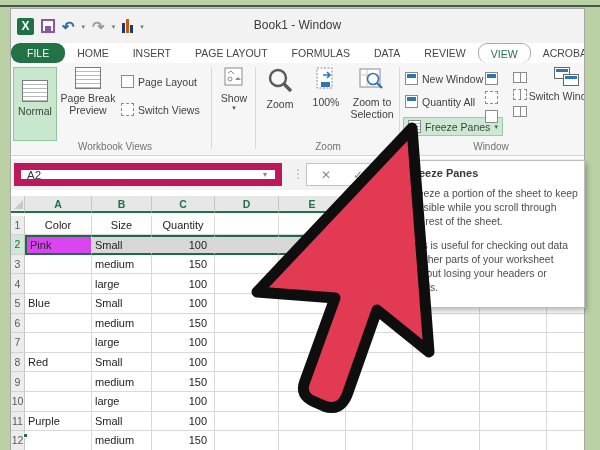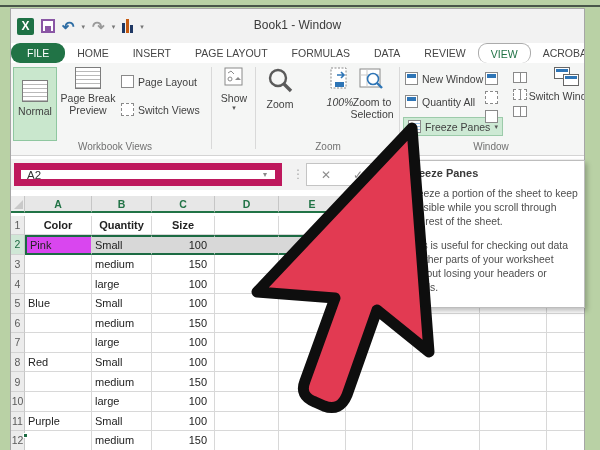--- a/index.html
+++ b/index.html
@@ -71,21 +71,21 @@
   .ch { background:#e7e7e7; border-right:1px solid #c6c6c6; border-bottom:2px solid #217346;
     color:#217346; font-weight:bold; font-size:10.5px; display:flex; align-items:center; justify-content:center; height:17px; }
   .ch.corner { background:#ececec; position:relative; }
   .ch.corner::after { content:""; position:absolute; right:1px; bottom:2px;
     border-left:9px solid transparent; border-bottom:9px solid #c9c9c9; }
   .rh { background:#ececec; border-right:1px solid #c6c6c6; border-bottom:1px solid #d2d2d2;
     color:#5a5a5a; font-size:10.5px; display:flex; align-items:center; justify-content:center; }
   .rh.sel { background:#cfe7d6; color:#1c6b43; }
   .cell { border-right:1px solid #d8d8d8; border-bottom:1px solid #d8d8d8; font-size:11px; color:#222;
     display:flex; align-items:center; padding:0 3px; overflow:hidden; white-space:nowrap; background:#fff; }
-  .cell.hdr { font-weight:bold; justify-content:center; }
+  .cell.hdr { font-weight:normal; justify-content:center; }
   .cell.num { justify-content:flex-end; padding-right:7px; }
   .cell.selgray { background:#d8d8d8; }
   .cell.rowtop { border-top:2px solid #1c6b43; }
   .cell.rowbot { border-bottom:2px solid #1c6b43; }
   .cell.active { background:#d946ef; border-left:2px solid #1c6b43; position:relative; }
   .fillhandle { position:absolute; left:12px; top:237px; width:5px; height:5px; background:#1c6b43; border:1px solid #fff; }
 
   
   .tooltip { position:absolute; left:397px; top:160px; width:188px; height:148px; background:#fff;
     border:1px solid #bdbdbd; box-shadow:2px 3px 5px rgba(0,0,0,.25); padding:6px 4px 4px 10px; z-index:5; }
@@ -168,21 +168,21 @@
     </div>
     <div class="gsep" style="left:244px;"></div>
 
     <div class="bigbtn" style="left:248px; width:42px;">
       <svg width="28" height="28" viewBox="0 0 28 28">
         <circle cx="12" cy="11" r="8" fill="none" stroke="#5a5a5a" stroke-width="2.4"></circle>
         <line x1="18" y1="17" x2="25" y2="24" stroke="#5a5a5a" stroke-width="3.4"></line>
       </svg>
       <span class="lbl">Zoom</span>
     </div>
-    <div class="bigbtn" style="left:308px; width:42px;font-style:italic;">
+    <div class="bigbtn" style="left:294px; width:42px;">
       <svg width="22" height="26" viewBox="0 0 22 26">
         <rect x="2" y="1" width="15" height="20" fill="#fff" stroke="#8a8a8a" stroke-dasharray="2 1.5"></rect>
         <path d="M8 8 h7 m-3 -3 l3 3 l-3 3" fill="none" stroke="#2e75b6" stroke-width="1.6"></path>
         <rect x="6" y="15" width="9" height="5" fill="#2e75b6"></rect>
       </svg>
       <span class="lbl">100%</span>
     </div>
     <div class="bigbtn" style="left:338px; width:46px;">
       <svg width="26" height="26" viewBox="0 0 26 26">
         <rect x="1" y="2" width="20" height="18" fill="#fff" stroke="#8a8a8a"></rect>
@@ -252,22 +252,22 @@
         <div class="ch">B</div>
         <div class="ch">C</div>
         <div class="ch">D</div>
         <div class="ch">E</div>
         <div class="ch"></div>
         <div class="ch"></div>
         <div class="ch"></div>
         <div class="ch"></div>
         <div class="rh">1</div>
         <div class="cell hdr">Color</div>
+        <div class="cell hdr">Size</div>
         <div class="cell hdr">Quantity</div>
-        <div class="cell hdr">Size</div>
         <div class="cell hdr"></div>
         <div class="cell hdr"></div>
         <div class="cell hdr"></div>
         <div class="cell hdr"></div>
         <div class="cell hdr"></div>
         <div class="cell hdr"></div>
         <div class="rh sel">2</div>
         <div class="cell rowtop rowbot active">Pink</div>
         <div class="cell rowtop rowbot selgray">Small</div>
         <div class="cell num rowtop rowbot selgray">100</div>

